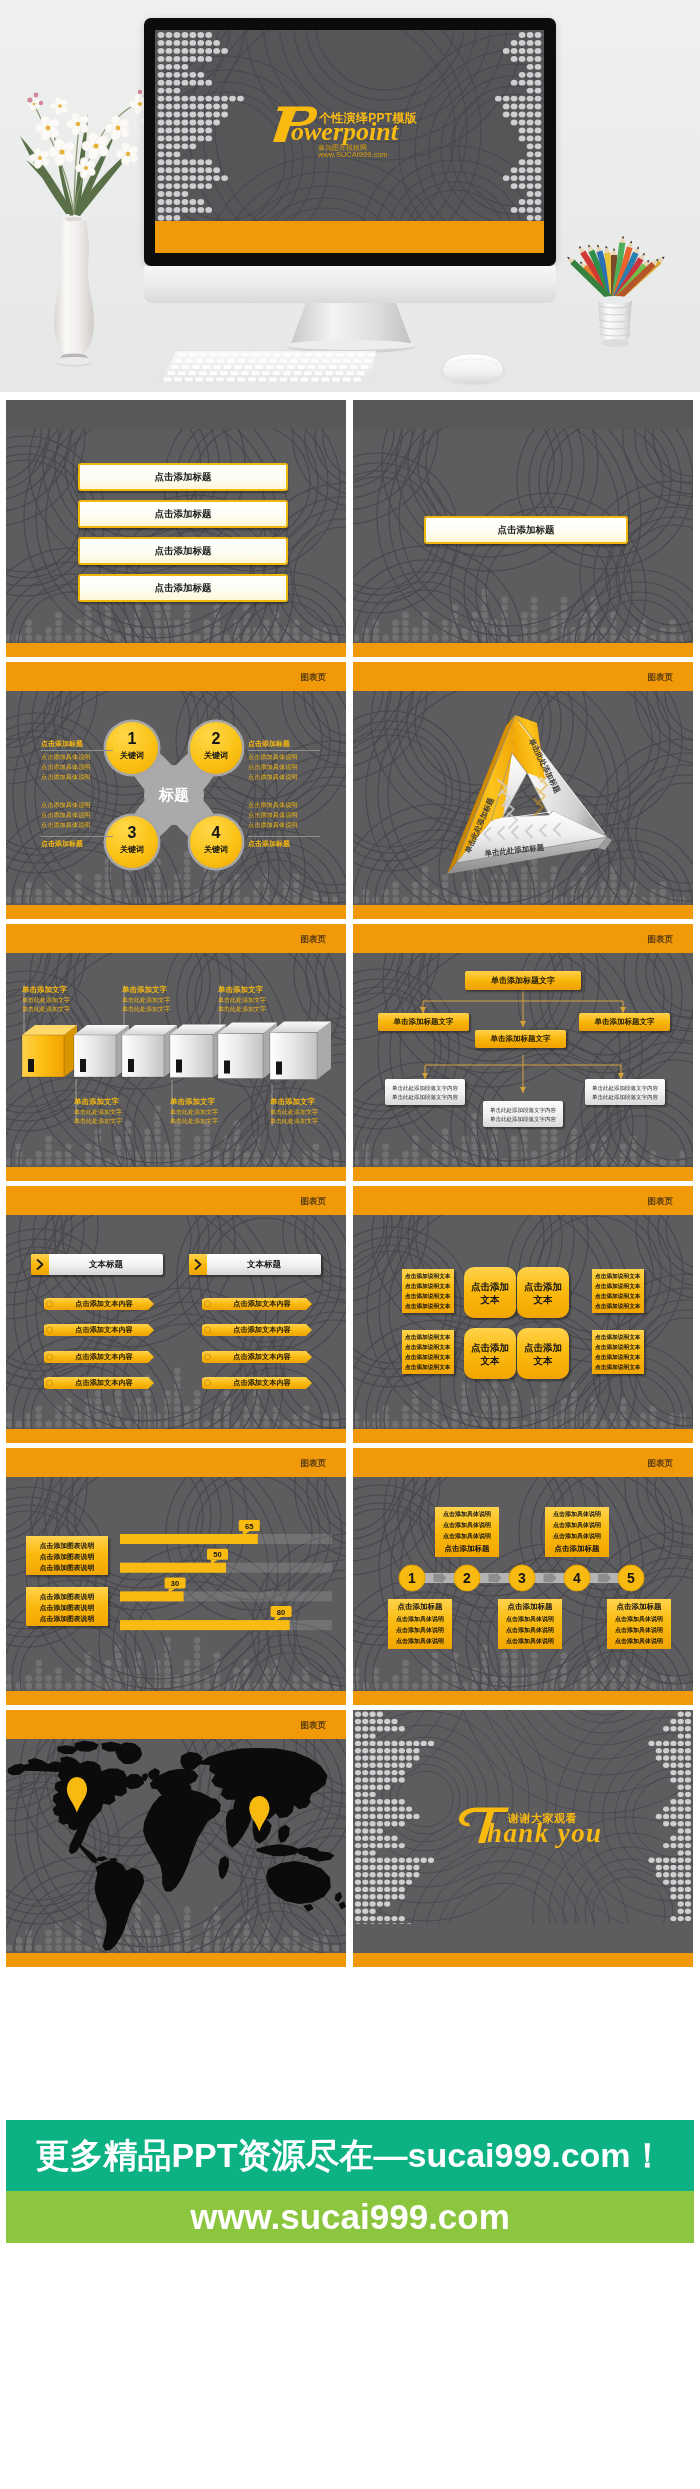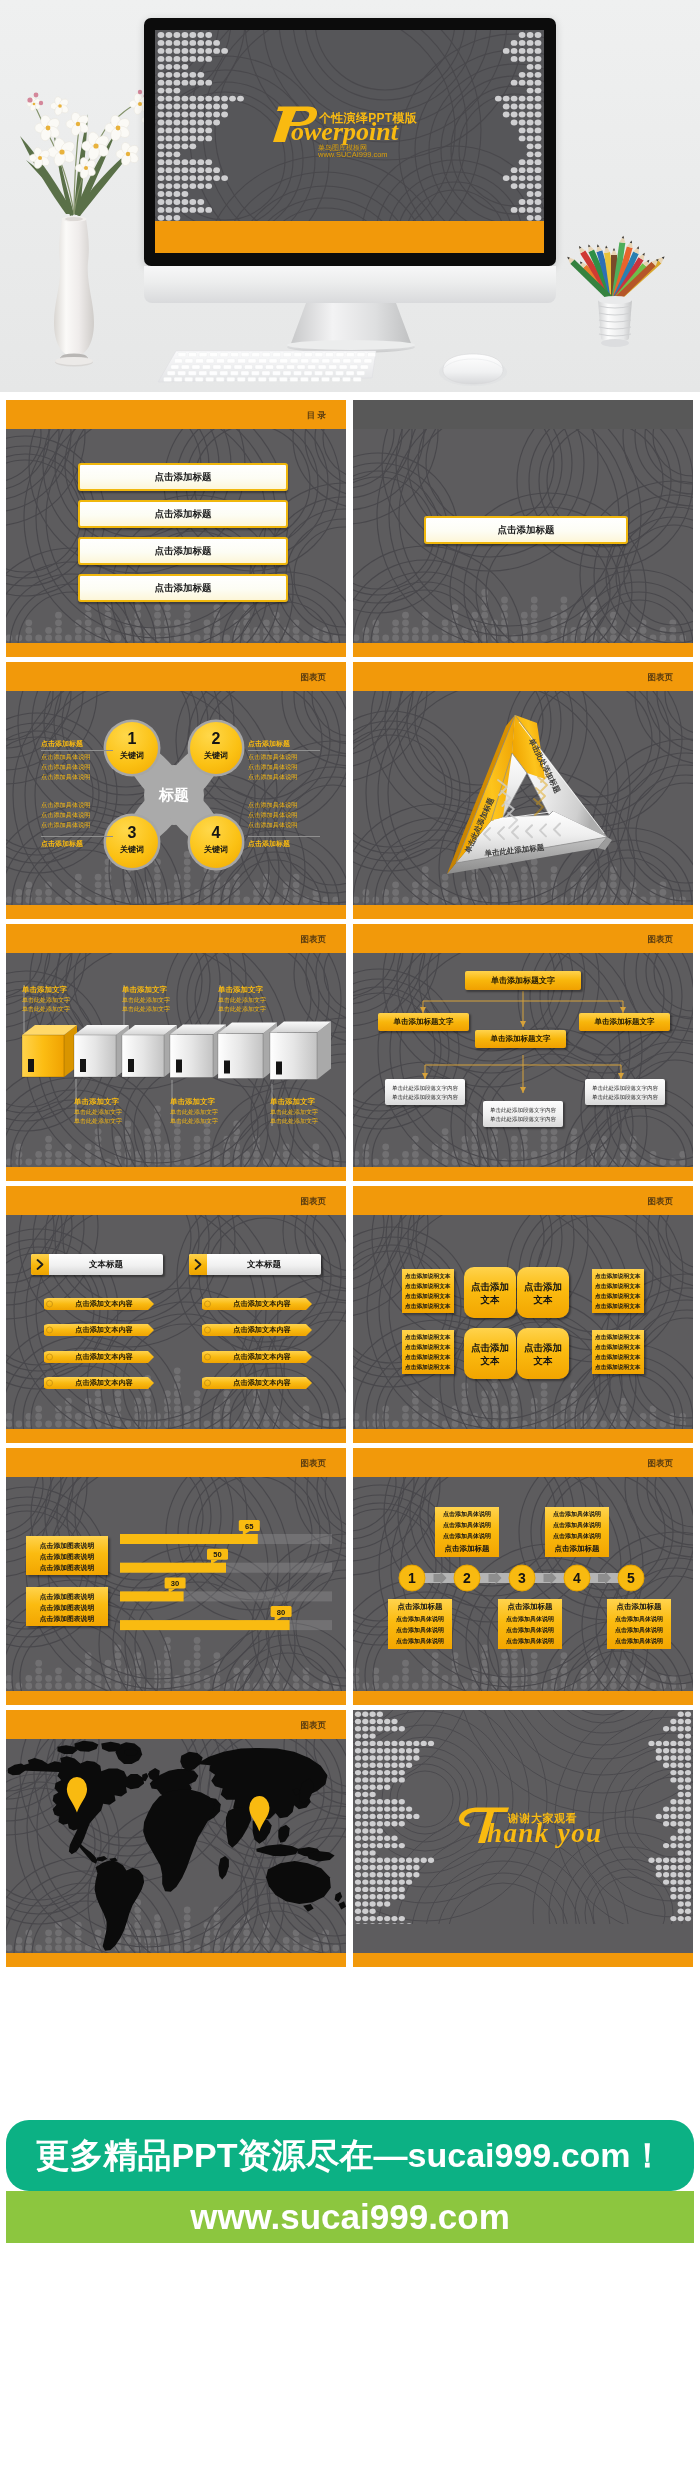--- a/index.html
+++ b/index.html
@@ -17,21 +17,21 @@
   .slide.r{margin-left:7px;}
   .sl-head{position:absolute;left:0;top:0;width:100%;height:29px;background:#f2990a;z-index:6;}
     .sl-head .lbl{position:absolute;right:20px;top:10px;font-size:8.5px;font-weight:bold;
        color:#5a3c10;letter-spacing:0px;}
   .sl-foot{position:absolute;left:0;bottom:0;width:100%;height:14px;background:#f2990a;z-index:6;}
   .sl-body{position:absolute;left:0;top:29px;right:0;bottom:14px;overflow:hidden;background:#5d5c5e;}
   .sl-body.full{top:0;}
   .bgart{position:absolute;left:0;top:0;width:100%;height:100%;}
 
   
-  .banner1{position:absolute;left:6px;top:2120px;width:688px;height:71px;background:#0cb184;border-radius:23px;}
+  .banner1{position:absolute;left:6px;top:2120px;width:688px;height:71px;background:#0cb184;}
   .banner1 .t{position:absolute;left:0;top:0;width:100%;height:71px;line-height:71px;
       text-align:center;color:#fff;font-size:34px;font-weight:bold;letter-spacing:0px;}
   .banner2{position:absolute;left:6px;top:2191px;width:688px;height:52px;background:#8cc63f;}
   .banner2 .t{position:absolute;left:0;top:0;width:100%;height:52px;line-height:52px;
       text-align:center;color:#fff;font-size:35px;font-weight:bold;}
 
   
   svg{display:block;}
 
   
@@ -729,23 +729,20 @@
           </svg>
         </div>
         <div style="position:absolute;left:163px;top:113px;font-size:7px;color:#d99f0b;">菜鸟图库模板网</div>
         <div style="position:absolute;left:163px;top:120px;font-size:7.5px;color:#d99f0b;">www.SUCAI999.com</div>
       </div>
       <div style="position:absolute;left:144px;top:266px;width:412px;height:37px;background:linear-gradient(180deg,#f7f7f8,#eceded 45%,#d9dadc);border-radius:0 0 8px 8px;"></div>
     </div>
 
   <div class="grid" id="grid">
       <div class="slide">
-        <div class="sl-head">
-          <span class="lbl">目  录</span>
-        </div>
         <div class="sl-body">
           <svg class="bgart" viewBox="0 0 340 214" width="340" height="214">
             <rect width="340" height="214" fill="#5d5c5e"></rect>
             <g fill="rgba(200,200,200,.19)">
               <circle cx="3.0" cy="209.0" r="3.4"></circle>
               <circle cx="12.9" cy="209.0" r="3.4"></circle>
               <circle cx="22.8" cy="209.0" r="3.4"></circle>
               <circle cx="22.8" cy="201.4" r="3.4"></circle>
               <circle cx="22.8" cy="193.8" r="3.4"></circle>
               <circle cx="32.7" cy="209.0" r="3.4"></circle>

